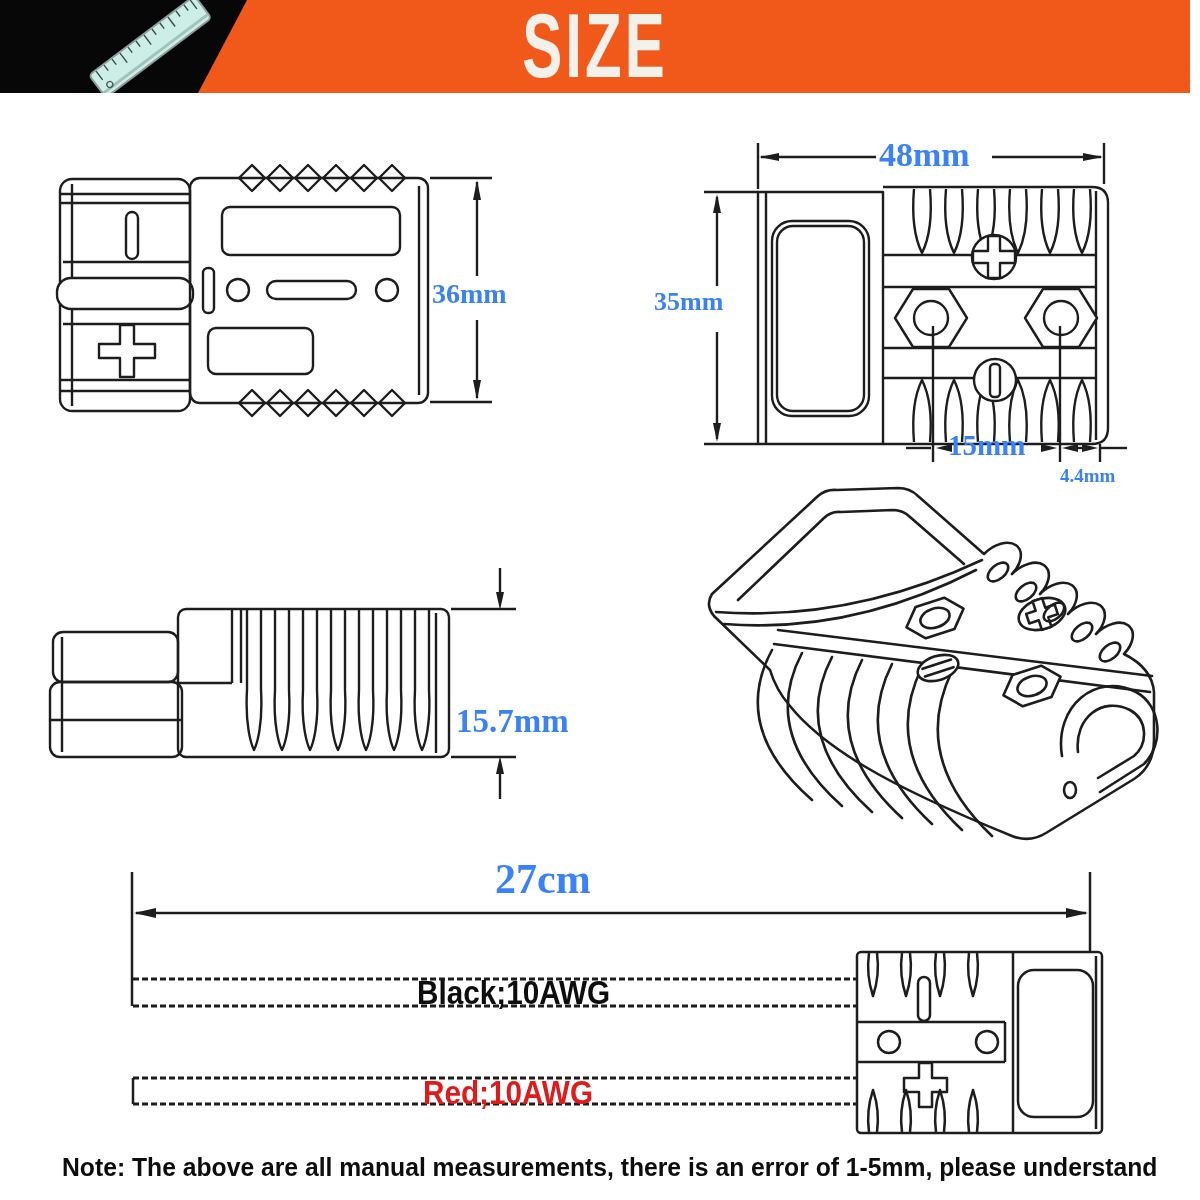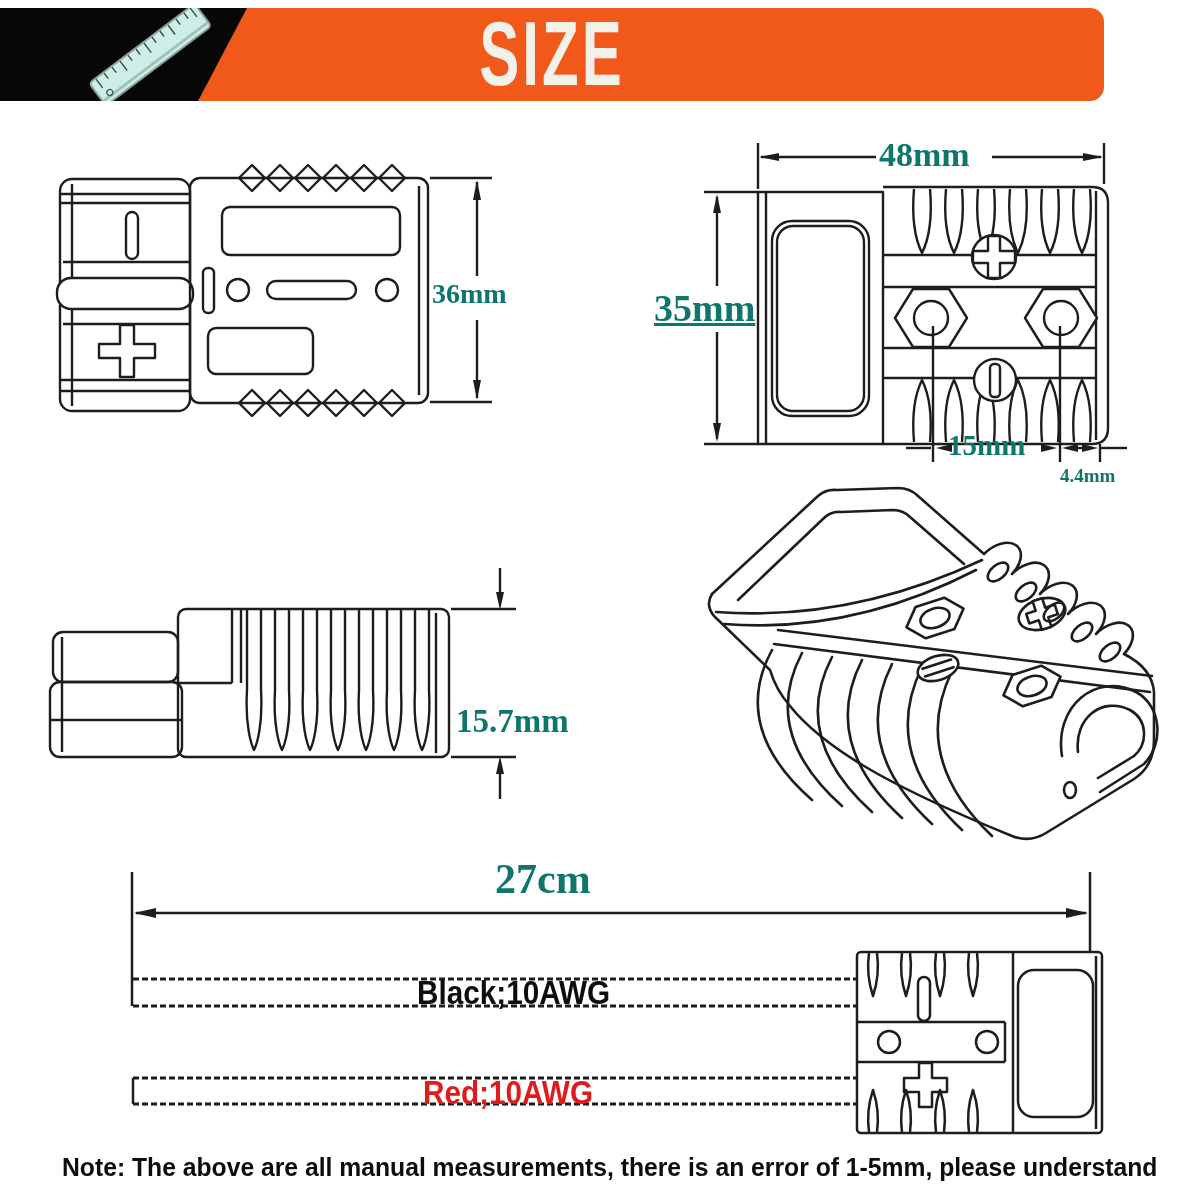--- a/index.html
+++ b/index.html
@@ -1,33 +1,33 @@
 <!DOCTYPE html>
 <html><head>
 <meta charset="utf-8">
 <style>
   html,body{margin:0;padding:0;background:#ffffff;}
   .page{position:relative;width:1200px;height:1200px;background:#ffffff;overflow:hidden;
         font-family:"Liberation Serif",serif;}
   
-  .banner{position:absolute;left:0;top:8px;width:1104px;height:93px;background:#f1591b;border-radius:14px;}
+  .banner{position:absolute;left:0;top:0;width:1190px;height:93px;background:#f1591b;}
   .banner-black{position:absolute;left:0;top:0;width:250px;height:93px;background:#070707;
         clip-path:polygon(0 0,247px 0,198px 93px,0 93px);}
   .banner-title{position:absolute;left:50%;top:50%;
         transform:translate(-50%,-50%) scaleY(1.52);
         font-family:"Liberation Sans",sans-serif;font-weight:bold;font-size:60px;
         letter-spacing:3px;color:#f4f0ea;line-height:1;}
   
   .art{position:absolute;left:0;top:0;}
   
   .lbl{position:absolute;font-family:"Liberation Serif",serif;font-weight:bold;
-       color:#0f766e;line-height:1;white-space:nowrap;}
+       color:#3b82f6;line-height:1;white-space:nowrap;}
   .lbl-36{left:432px;top:280px;font-size:28px;}
   .lbl-48{left:879px;top:138px;font-size:34px;}
-  .lbl-35{left:654px;top:289px;font-size:38px;text-decoration:underline;}
+  .lbl-35{left:654px;top:289px;font-size:26px;}
   .lbl-15{left:948px;top:431px;font-size:29px;text-align:center;}
   .lbl-44{left:1060px;top:466px;font-size:19px;}
   .lbl-157{left:456px;top:669px;font-size:33px;margin-top:36px;}
   .lbl-27{left:495px;top:858px;font-size:42px;}
   .wire-lbl{position:absolute;font-family:"Liberation Sans",sans-serif;font-weight:bold;
        font-size:33px;line-height:1;transform:scaleX(0.9);transform-origin:left center;
        white-space:nowrap;color:#0d0d0d;}
   .wire-black{left:417px;top:976px;}
   .wire-red{left:423px;top:1076px;color:#e01b1b;}
   .note{position:absolute;left:62px;top:1152px;font-family:"Liberation Sans",sans-serif;

